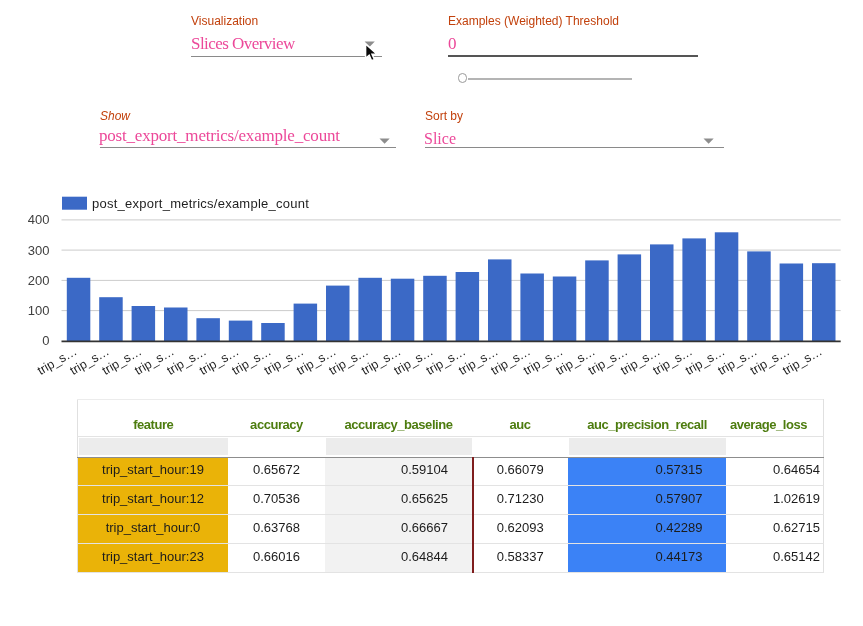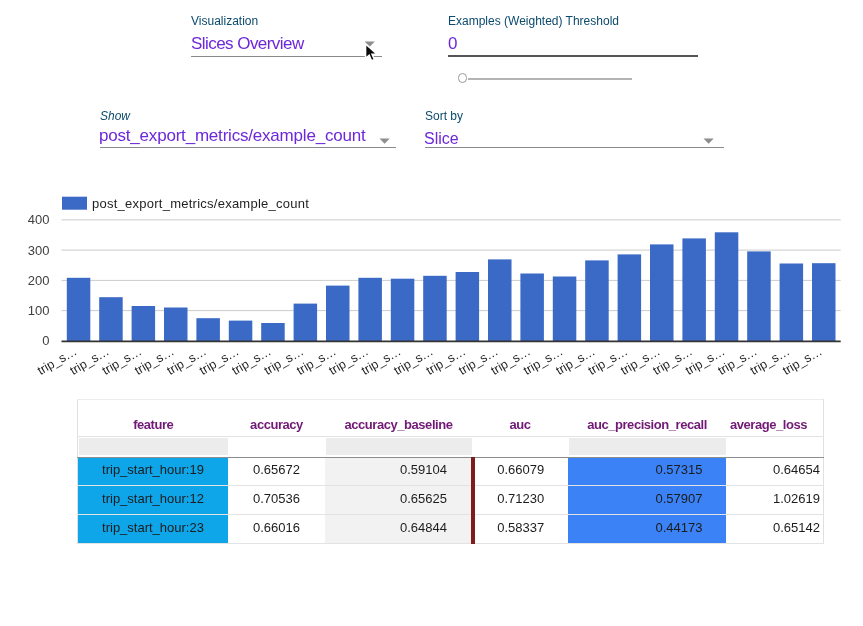--- a/index.html
+++ b/index.html
@@ -1,20 +1,20 @@
 <!DOCTYPE html>
 <html><head>
 <meta charset="utf-8">
 <style>
   html,body{margin:0;padding:0;background:#fff;}
   #page{position:relative;width:863px;height:626px;overflow:hidden;background:#fff;
         font-family:"Liberation Sans", sans-serif;}
   .abs{position:absolute;}
-  .lbl{font-size:12px;color:#0c4a6e;line-height:12px;}
-  .big{font-size:16px;color:#6d28d9;line-height:19px;}
+  .lbl{font-size:12px;color:#c2410c;line-height:12px;}
+  .big{font-size:16px;color:#ec4899;line-height:19px;font-family:Liberation Serif, serif;}
   .uline{height:1px;background:#8a8a8a;}
 </style>
 </head>
 <body>
 <div id="page">
 
   <div class="abs lbl" style="left:191px;top:15px;">Visualization</div>
   <div class="abs big" style="left:191px;top:33.5px;font-size:17px;letter-spacing:-0.55px;">Slices Overview</div>
   <div class="abs uline" style="left:191px;top:55.5px;width:191px;"></div>
   <svg class="abs" style="left:364px;top:40.5px;" width="12" height="7" viewBox="0 0 12 7">
@@ -130,21 +130,21 @@
 
       <colgroup>
         <col style="width:151px">
           <col style="width:96px">
           <col style="width:148px">
         <col style="width:95px">
           <col style="width:159px">
           <col style="width:97px">
       </colgroup>
       <tbody>
-          <tr id="hrow" style="height:37px;color:#701a75;font-weight:bold;">
+          <tr id="hrow" style="height:37px;color:#4d7c0f;font-weight:bold;">
         <th>feature</th>
             <th>accuracy</th>
             <th>accuracy_baseline</th>
         <th>auc</th>
             <th>auc_precision_recall</th>
             <th class="r6">average_loss</th>
       </tr>
       <tr id="frow" style="height:19px;">
         <td>
               <div class="fbox"></div>
@@ -171,38 +171,46 @@
           </tr>
           <tr class="drow">
             <td class="c1">trip_start_hour:12</td>
             <td class="c2">0.70536</td>
             <td class="c3">0.65625</td>
             <td class="c4">0.71230</td>
             <td class="c5">0.57907</td>
             <td class="c6">1.02619</td>
           </tr>
           <tr class="drow">
+            <td class="c1">trip_start_hour:0</td>
+            <td class="c2">0.63768</td>
+            <td class="c3">0.66667</td>
+            <td class="c4">0.62093</td>
+            <td class="c5">0.42289</td>
+            <td class="c6">0.62715</td>
+          </tr>
+          <tr class="drow">
             <td class="c1">trip_start_hour:23</td>
             <td class="c2">0.66016</td>
             <td class="c3">0.64844</td>
             <td class="c4">0.58337</td>
             <td class="c5">0.44173</td>
             <td class="c6">0.65142</td>
           </tr>
         </tbody>
 </table>
   </div>
 
 <style>
   #mtable th{font-size:13px;font-weight:bold;padding:0 0 4px 0;letter-spacing:-0.45px;text-align:center;vertical-align:bottom;border-bottom:1px solid #e3e3e3;}
   #mtable th.r6{text-align:right;padding-right:16px;}
   #frow td{border-bottom:1px solid #8d8d8d;padding:1px 1px 2px 1px;vertical-align:top;}
   .fbox{height:16.5px;background:#ececec;}
   .drow{height:28.8px;}
   .drow td{border-bottom:1px solid #e3e3e3;padding:0 0 3px 0;}
-  .drow .c1{background:#0ea5e9;text-align:center;border-right:1px solid #fff;}
+  .drow .c1{background:#eab308;text-align:center;border-right:1px solid #fff;}
   .drow .c2{text-align:center;}
-  .drow .c3{background:#f2f2f2;text-align:right;padding-right:23.5px;border-left:1px solid #fff;border-right:4px solid #7f1d1d;}
+  .drow .c3{background:#f2f2f2;text-align:right;padding-right:23.5px;border-left:1px solid #fff;border-right:2px solid #7f1d1d;}
   .drow .c4{text-align:center;}
   .drow .c5{background:#3b82f6;text-align:right;padding-right:23.5px;border-left:1px solid #fff;border-right:1px solid #fff;}
   .drow .c6{text-align:right;padding-right:3px;}
 </style>
 </div>
 
 </body></html>

